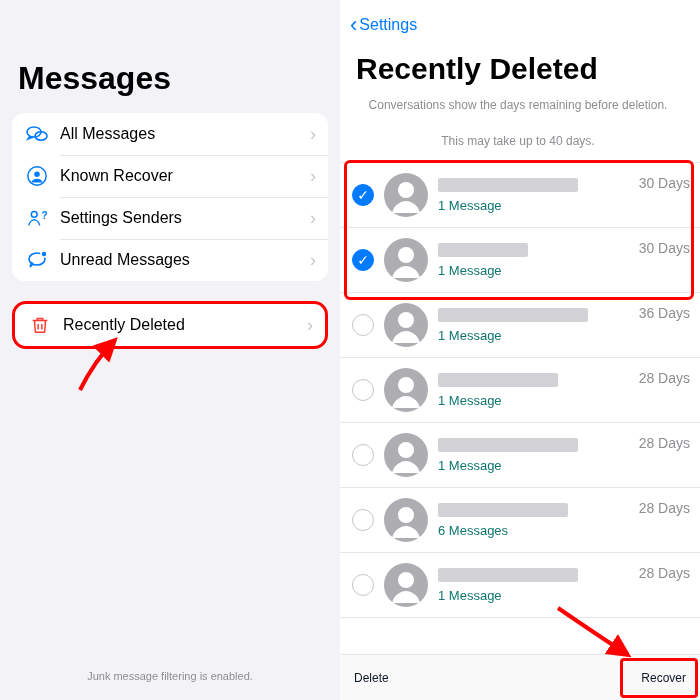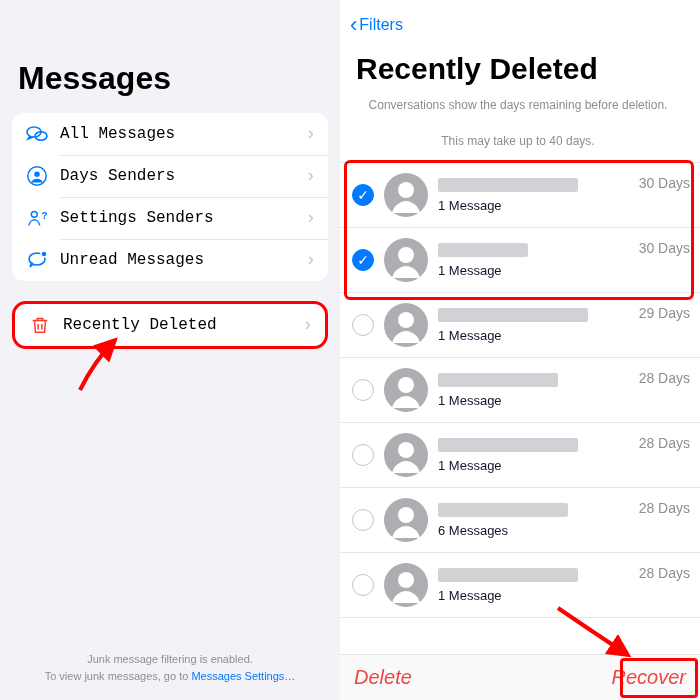--- a/index.html
+++ b/index.html
@@ -14,21 +14,20 @@
   .pane-right { width: 360px; height: 700px; background: #ffffff; }
 
   
   .left-title {
     font-size: 32px; font-weight: 800; color: #000;
     padding: 60px 18px 16px 18px;
   }
   .list-group {
     margin: 0 12px; background: #fff; border-radius: 12px;
     overflow: hidden;
-    font-family: Liberation Mono, monospace;
   }
   .list-item {
     display: flex; align-items: center; height: 42px;
     padding: 0 12px; position: relative;
   }
   .list-item + .list-item::before {
     content: ""; position: absolute; left: 48px; right: 0; top: 0;
     height: 1px; background: #e5e5ea;
   }
   .list-icon { width: 26px; height: 26px; margin-right: 10px; display:flex; align-items:center; justify-content:center; }
@@ -77,35 +76,35 @@
     flex-shrink: 0;
   }
   .radio.checked { background: #007aff; border-color: #007aff; color:#fff; font-size:14px; }
   .avatar {
     width: 44px; height: 44px; border-radius: 50%; background: #aeaeb2;
     display:flex; align-items:center; justify-content:center; flex-shrink:0;
     margin-right: 10px;
   }
   .conv-body { flex:1; min-width:0; }
   .redact-name { background:#d1d1d6; height:14px; border-radius:2px; margin-bottom:6px; }
-  .conv-sub { font-size: 13px; color:#0f172a; }
+  .conv-sub { font-size: 13px; color:#0f766e; }
   .days { font-size: 14px; color:#8e8e93; margin-left:8px; white-space:nowrap; align-self:flex-start; padding-top:2px;}
 
   .group-highlight {
     position:absolute; border:3px solid #ff0000; border-radius:6px;
     pointer-events:none;
   }
 
   .toolbar {
     position:absolute; bottom:0; left:0; right:0; height:46px;
     display:flex; align-items:center; justify-content:space-between;
     padding: 0 14px; background:#f8f8f8cc; border-top:1px solid #e5e5ea;
   }
   .toolbar button {
-    background:none; border:none; color:#ef4444; font-size:20px; cursor:pointer;font-style:italic;
+    background:none; border:none; color:#0f172a; font-size:12px; cursor:pointer;
   }
   .recover-highlight {
     position:absolute; border:3px solid #ff0000; border-radius:4px;
     pointer-events:none;
   }
   .arrow-red-2 {
     position:absolute; pointer-events:none;
   }
 </style>
 </head>
@@ -127,21 +126,21 @@
       <span class="chevron">›</span>
     </div>
     <div class="list-item">
       <span class="list-icon">
         <svg width="22" height="22" viewBox="0 0 24 24" fill="none" stroke="#007aff" stroke-width="1.6">
             <circle cx="12" cy="12" r="10"></circle>
             <circle cx="12" cy="10" r="3" fill="#007aff" stroke="none"></circle>
             <path d="M5.5 19c1.5-3 4-4 6.5-4s5 1 6.5 4" fill="#007aff" stroke="none"></path>
           </svg>
       </span>
-      <span class="list-label">Days Senders</span>
+      <span class="list-label">Known Recover</span>
       <span class="chevron">›</span>
     </div>
     <div class="list-item">
       <span class="list-icon">
         <svg width="22" height="22" viewBox="0 0 24 24" fill="none" stroke="#007aff" stroke-width="1.6">
             <circle cx="9" cy="8" r="3.2"></circle>
             <path d="M3 20c1-4 4-6 6-6s5 2 6 6"></path>
             <text x="17" y="13" font-size="11" fill="#007aff" stroke="none" font-weight="bold">?</text>
           </svg>
       </span>
@@ -177,30 +176,27 @@
     <defs>
         <marker id="ah1" markerWidth="6" markerHeight="6" refX="5" refY="3" orient="auto">
           <path d="M0,0 L6,3 L0,6 Z" fill="#ff0000"></path>
         </marker>
       </defs>
     <path d="M10,60 Q25,30 45,10" stroke="#ff0000" stroke-width="4" fill="none" marker-end="url(#ah1)"></path>
   </svg>
 
   <div class="footer-left">
     <div>Junk message filtering is enabled.</div>
-    <div>
-      <span>To view junk messages, go to </span><span class="footer-link">Messages Settings…</span>
-    </div>
   </div>
 </div>
 
 <div class="pane pane-right">
   <div class="nav-back">
     <span class="chev">‹</span>
-    <span>Filters</span>
+    <span>Settings</span>
   </div>
   <div class="right-title">Recently Deleted</div>
   <div class="subtext">
     <span>Conversations show the days remaining before deletion.</span><br>
     <br>
     <span>This may take up to 40 days.</span>
   </div>
 
   <div class="conv-list" id="conv-list">
       <div class="conv-row">
@@ -236,21 +232,21 @@
         <div class="avatar">
           <svg width="44" height="44" viewBox="0 0 44 44">
             <circle cx="22" cy="17" r="8" fill="#fff"></circle>
             <path d="M8 40c2-9 10-12 14-12s12 3 14 12" fill="#fff"></path>
           </svg>
         </div>
         <div class="conv-body">
           <div class="redact-name" style="width: 150px;"></div>
           <div class="conv-sub">1 Message</div>
         </div>
-        <div class="days">29 Days</div>
+        <div class="days">36 Days</div>
       </div>
       <div class="conv-row">
         <div class="radio"></div>
         <div class="avatar">
           <svg width="44" height="44" viewBox="0 0 44 44">
             <circle cx="22" cy="17" r="8" fill="#fff"></circle>
             <path d="M8 40c2-9 10-12 14-12s12 3 14 12" fill="#fff"></path>
           </svg>
         </div>
         <div class="conv-body">

